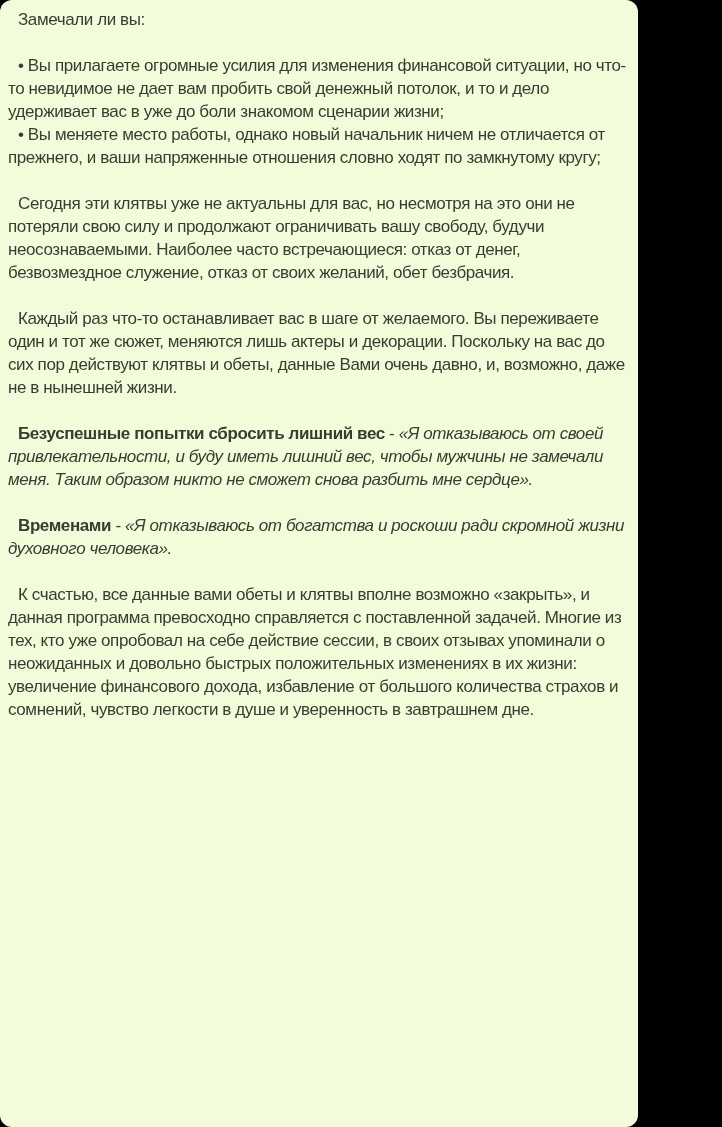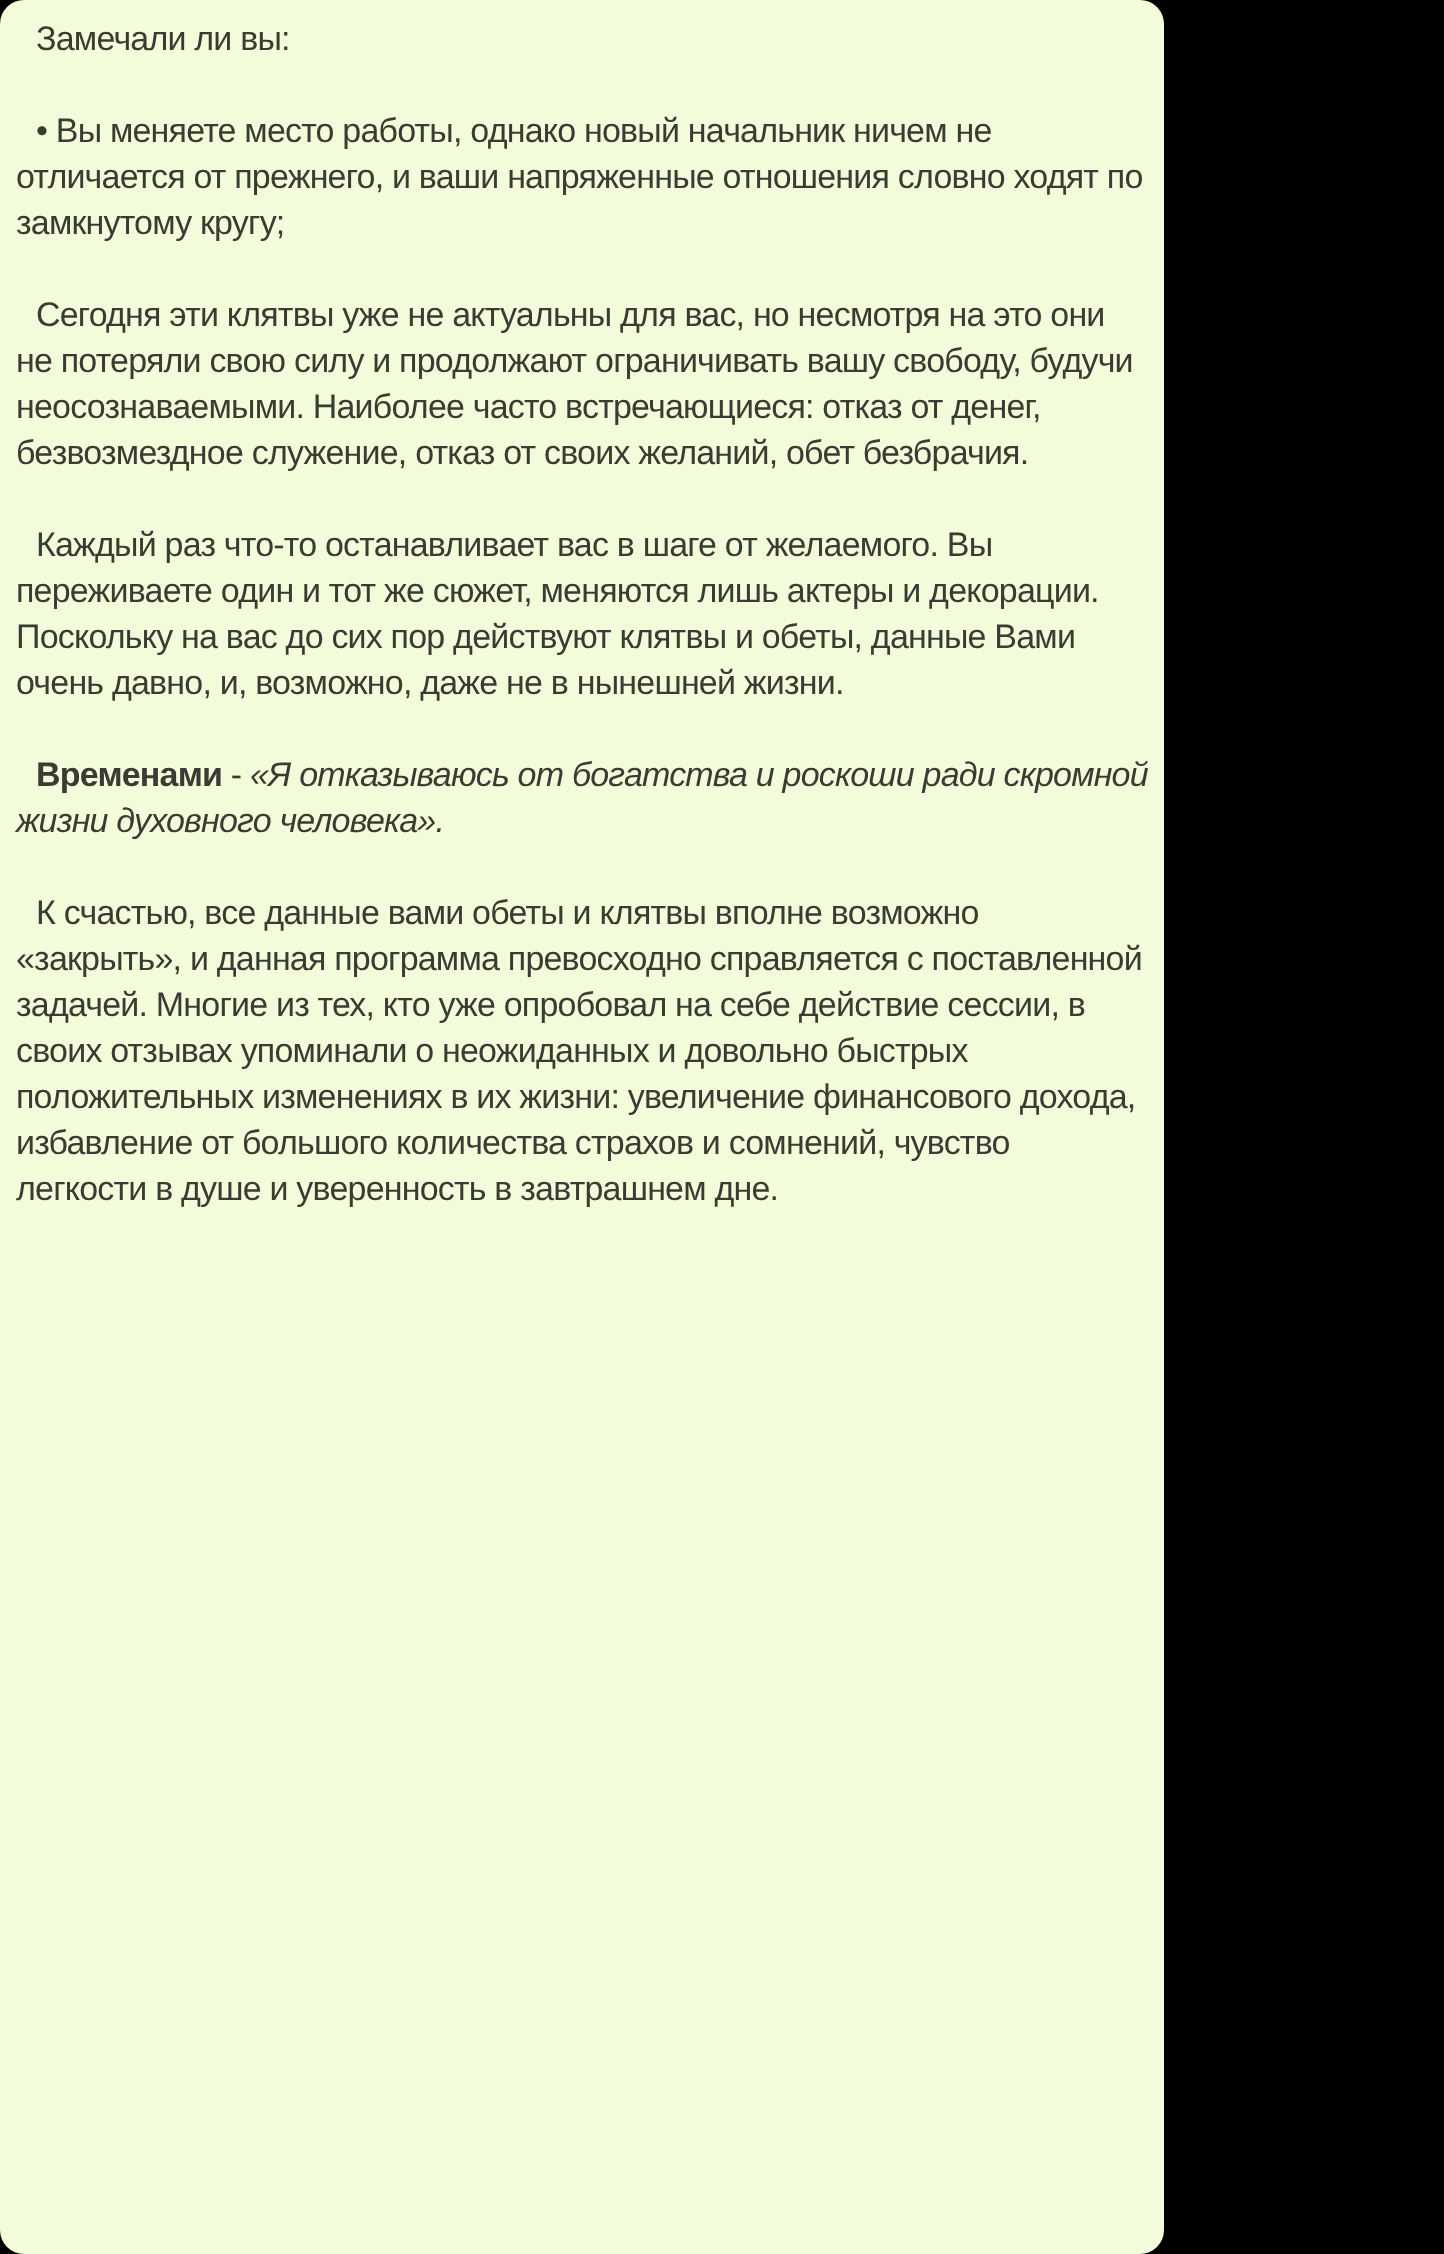--- a/index.html
+++ b/index.html
@@ -2,21 +2,21 @@
 <html lang="ru"><head>
 <meta charset="utf-8">
 <style>
   html, body {
     margin: 0;
     padding: 0;
     background: #000000;
   }
   .page {
     position: relative;
-    width: 582px;
+    width: 638px;
     height: 1127px;
     box-sizing: border-box;
     background: #f3fcda;
     border-radius: 12px;
     padding: 8px 8px 0 8px;
     overflow: hidden;
     font-family: "Liberation Sans", sans-serif;
     font-size: 17px;
     line-height: 23px;
     letter-spacing: -0.4px;
@@ -47,27 +47,29 @@
   }
 </style>
 </head>
 <body>
 
 <div class="page">
 
   <p class="para first">Замечали ли вы:</p>
 
   <div class="bullet-list">
+    <div class="bullet-item">• Вы прилагаете огромные усилия для изменения финансовой ситуации, но что-то невидимое не дает вам пробить свой денежный потолок, и то и дело удерживает вас в уже до боли знакомом сценарии жизни;</div>
     <div class="bullet-item">• Вы меняете место работы, однако новый начальник ничем не отличается от прежнего, и ваши напряженные отношения словно ходят по замкнутому кругу;</div>
   </div>
 
   <p class="para">Сегодня эти клятвы уже не актуальны для вас, но несмотря на это они не потеряли свою силу и продолжают ограничивать вашу свободу, будучи неосознаваемыми. Наиболее часто встречающиеся: отказ от денег, безвозмездное служение, отказ от своих желаний, обет безбрачия.</p>
 
   <p class="para">Каждый раз что-то останавливает вас в шаге от желаемого. Вы переживаете один и тот же сюжет, меняются лишь актеры и декорации. Поскольку на вас до сих пор действуют клятвы и обеты, данные Вами очень давно, и, возможно, даже не в нынешней жизни.</p>
 
+  <p class="para"><span class="vow-title">Безуспешные попытки сбросить лишний вес</span><span> - </span><span class="vow-quote">«Я отказываюсь от своей привлекательности, и буду иметь лишний вес, чтобы мужчины не замечали меня. Таким образом никто не сможет снова разбить мне сердце».</span></p>
 
 
   <p class="para"><span class="vow-title">Временами</span><span> - </span><span class="vow-quote">«Я отказываюсь от богатства и роскоши ради скромной жизни духовного человека».</span></p>
 
 
   <p class="para">К счастью, все данные вами обеты и клятвы вполне возможно «закрыть», и данная программа превосходно справляется с поставленной задачей. Многие из тех, кто уже опробовал на себе действие сессии, в своих отзывах упоминали о неожиданных и довольно быстрых положительных изменениях в их жизни: увеличение финансового дохода, избавление от большого количества страхов и сомнений, чувство легкости в душе и уверенность в завтрашнем дне.</p>
 
 </div>
 
 </body></html>

